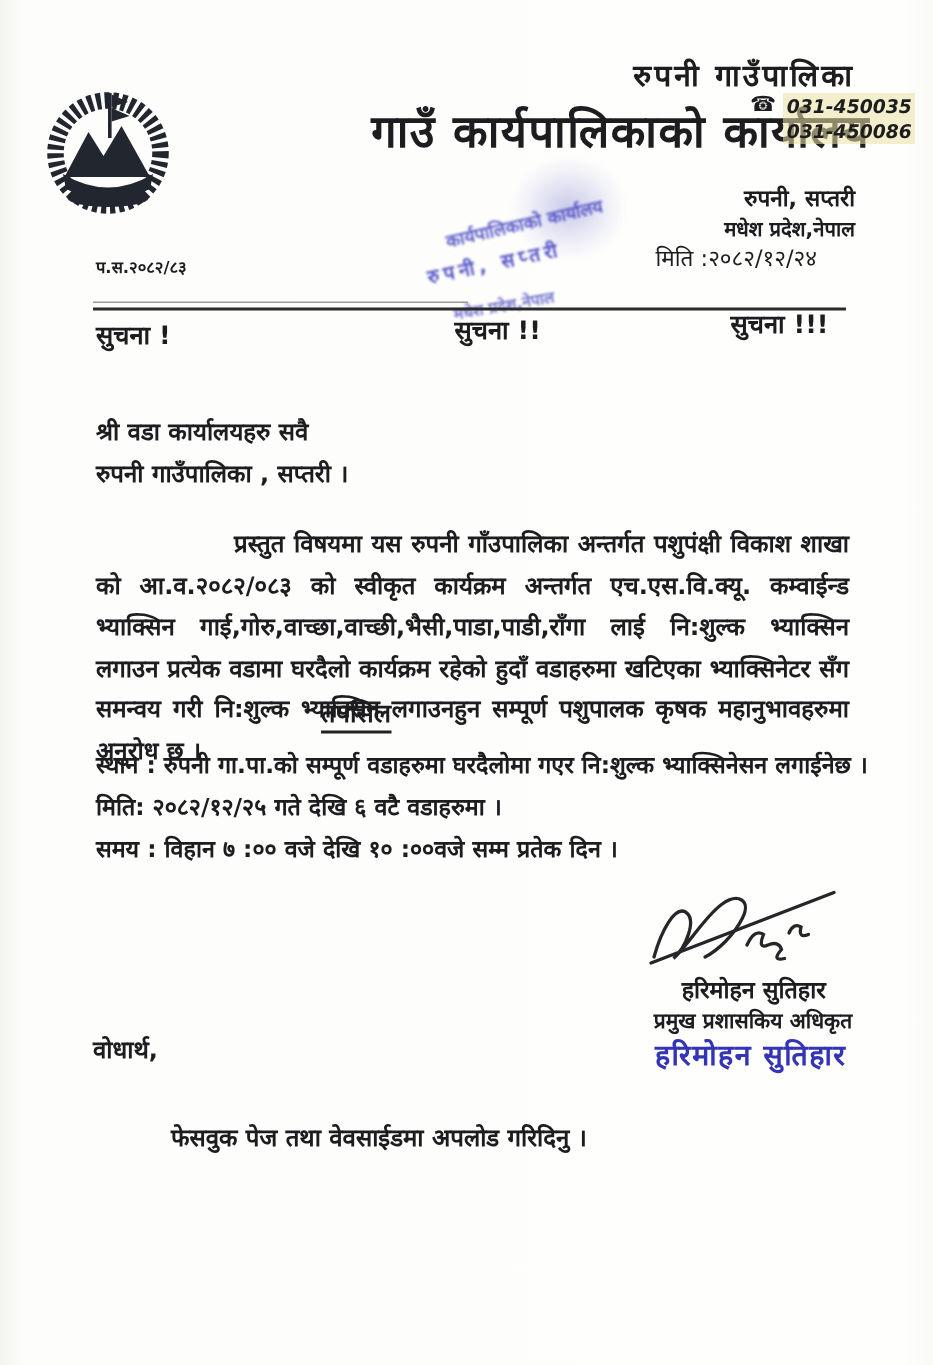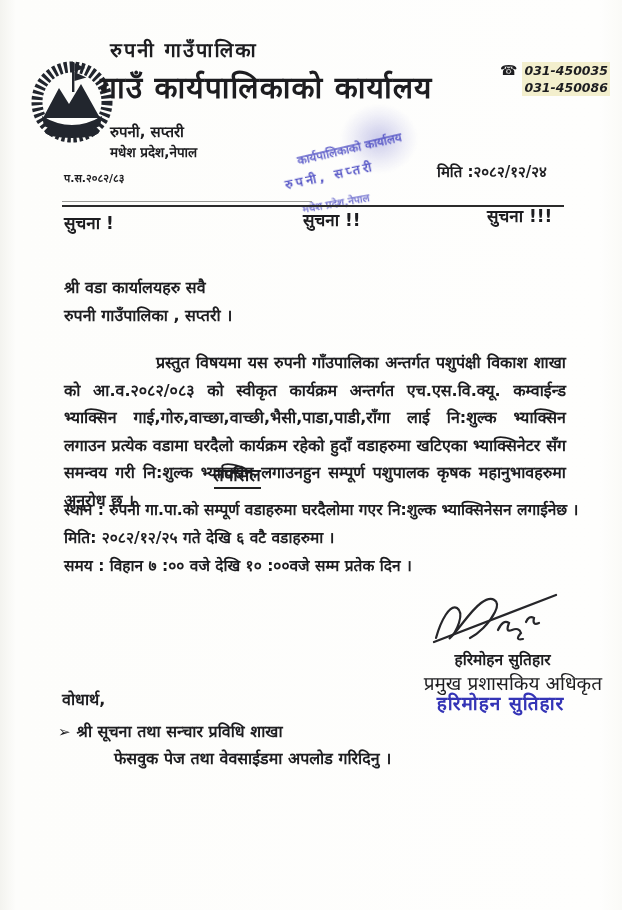--- a/index.html
+++ b/index.html
@@ -3,21 +3,21 @@
 <meta charset="utf-8">
 <style>
   html,body { margin:0; padding:0; background:#e8e8e8; }
   .page {
     position:relative; width:622px; height:910px; margin:0 auto;
     background:linear-gradient(90deg,#f3f3ef 0px,#fdfdfb 16px,#fefefd 600px,#fafaf7 622px);
     font-family:"DejaVu Sans","Liberation Sans",sans-serif;
     color:#1d1d20; overflow:hidden;
   }
   .abs { position:absolute; }
-  .ctr { text-align:left; }
+  .ctr { text-align:right; }
 
   .title1 { top:36px; left:110px; width:460px; font-size:20px; font-weight:bold; letter-spacing:2px; }
   .title2 { top:66px; left:100px; width:480px; font-size:30px; font-weight:bold; letter-spacing:1px; }
   .addr1  { top:121px; left:110px; width:460px; font-size:15px; font-weight:bold; }
   .addr2  { top:143px; left:110px; width:460px; font-size:13.5px; font-weight:bold; }
 
   .logo { top:54px; left:22px; width:100px; height:96px; }
 
   .phone-block { top:62px; left:500px; font-size:12.5px; font-weight:bold; line-height:17px; white-space:nowrap; }
   .phone-icon { display:inline-block; vertical-align:top; font-size:14px; margin-right:5px; }
@@ -27,21 +27,21 @@
   .stamp { top:104px; left:278px; width:160px; height:120px; pointer-events:none; }
   .stamp div { position:absolute; color:#3c3cbe; font-weight:bold; white-space:nowrap; filter:blur(0.6px); }
   .stamp .s1 { top:36px; left:18px; font-size:12px; transform:rotate(-13deg); opacity:.8; }
   .stamp .s2 { top:62px; left:6px;  font-size:13px; transform:rotate(-12deg); opacity:.85; letter-spacing:3px; }
   .stamp .s3 { top:92px; left:24px; font-size:10.5px; transform:rotate(-10deg); opacity:.7; }
   .stamp .blob { position:absolute; top:0; left:62px; width:78px; height:70px; border-radius:50%;
                  background:radial-gradient(closest-side,rgba(70,70,190,.28),rgba(70,70,190,.07) 70%,transparent);
                  filter:blur(1px); }
 
   .ref-no { top:170px; left:64px;  font-size:11px; font-weight:bold; }
-  .date   { top:161px; left:437px; font-size:15px; font-weight:bold; }
+  .date   { top:161px; left:437px; font-size:15px; font-weight:normal; }
 
   .rule { top:205px; left:62px; width:502px; height:0; border-top:2px solid #2b2b2b; }
   .rule2 { top:201px; left:62px; width:250px; height:0; border-top:1px solid #9a9a96; }
 
   .notice1 { top:211px; left:64px;  font-size:17px; font-weight:bold; }
   .notice2 { top:208px; left:303px; font-size:17px; font-weight:bold; }
   .notice3 { top:204px; left:487px; font-size:17px; font-weight:bold; }
 
   .subject { top:237px; left:95px; width:400px; text-align:center; font-size:15.5px; font-weight:bold; }
 
@@ -53,21 +53,21 @@
 
   .tapasil { top:463px; left:214px; font-size:17px; font-weight:bold;
              border-bottom:2px solid #222; padding-bottom:1px; }
 
   .detail1 { top:498px; left:64px; font-size:15.5px; font-weight:700; }
   .detail2 { top:526px; left:64px; font-size:15.5px; font-weight:600; }
   .detail3 { top:554px; left:64px; font-size:15.5px; font-weight:600; }
 
   .sig-svg   { top:588px; left:426px; }
   .sig-name  { top:648px; left:415px; width:175px; text-align:center; font-size:15.5px; font-weight:bold; }
-  .sig-title { top:670px; left:402px; width:200px; text-align:right; font-size:19px; font-weight:normal; }
+  .sig-title { top:670px; left:402px; width:200px; text-align:center; font-size:14px; font-weight:bold; }
   .stamp-name  { top:690px; left:398px; width:205px; text-align:center; font-size:19px; font-weight:bold;
                  color:#3434b6; filter:blur(0.3px); letter-spacing:1px; }
   .stamp-title { top:715px; left:402px; width:198px; text-align:center; font-size:14.5px; font-weight:bold;
                  color:#3434b6; filter:blur(0.2px); }
 
   .cc-label { top:688px; left:62px;  font-size:16px; font-weight:600; }
   .cc-line1 { top:720px; left:58px;  font-size:16px; font-weight:600; }
   .cc-line1 .arrow { font-size:15px; margin-right:6px; }
   .cc-line2 { top:747px; left:114px; font-size:16px; font-weight:600; }
 </style>
@@ -135,18 +135,15 @@
         <path d="M72 42 q5 -11 11 -7 q-4 10 3 7 q7 -3 9 3 q-7 8 2 6"></path>
         <path d="M100 34 q3 -7 8 -4 q-2 8 5 5"></path>
       </g>
     </svg>
   </div>
   <div class="abs sig-name">हरिमोहन सुतिहार</div>
   <div class="abs sig-title">प्रमुख प्रशासकिय अधिकृत</div>
   <div class="abs stamp-name">हरिमोहन सुतिहार</div>
 
   <div class="abs cc-label">वोधार्थ,</div>
-  <div class="abs cc-line1">
-    <span class="arrow">➢</span><span>श्री सूचना तथा सन्चार प्रविधि शाखा</span>
-  </div>
   <div class="abs cc-line2">फेसवुक पेज तथा वेवसाईडमा अपलोड गरिदिनु ।</div>
 
 </div>
 
 </body></html>

